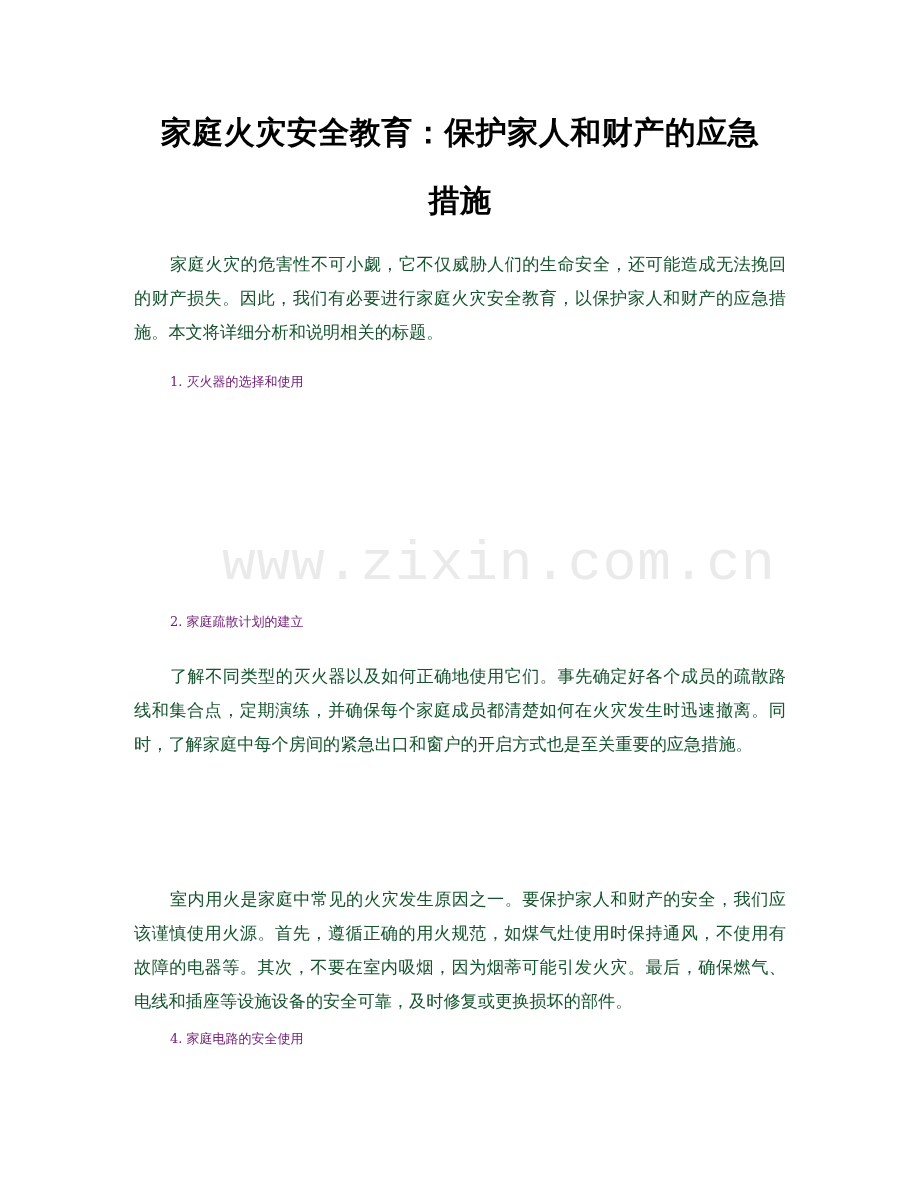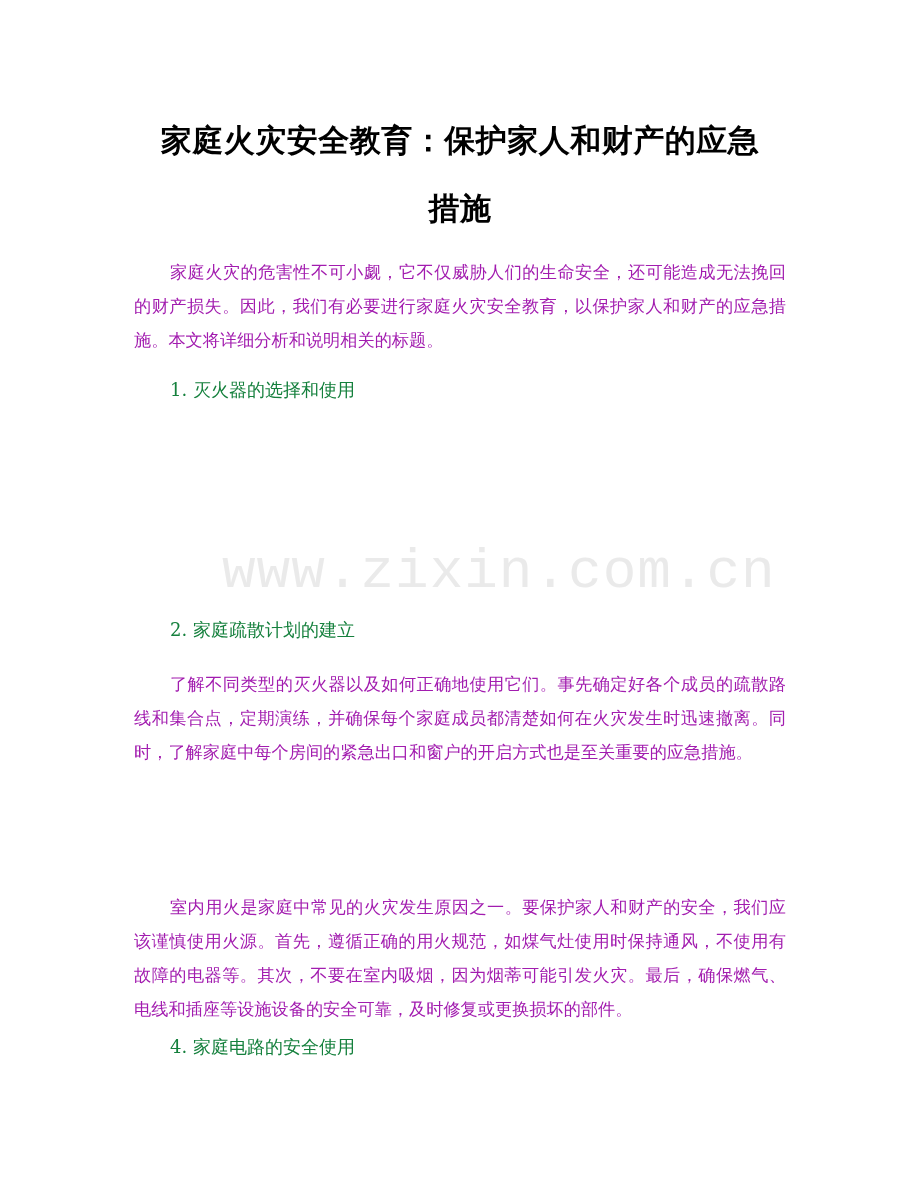--- a/index.html
+++ b/index.html
@@ -13,21 +13,20 @@
     position: relative;
     overflow: hidden;
     font-family: "DejaVu Serif", "Liberation Serif", serif;
     color: #111111;
   }
   .page {
     position: absolute;
     left: 0; top: 0;
     width: 920px;
     height: 902px;
-    margin-top: 8px;
   }
   .title {
     position: absolute;
     left: 120px;
     width: 680px;
     text-align: center;
     font-family: "DejaVu Sans", "Liberation Sans", sans-serif;
     font-weight: bold;
     font-size: 31px;
     line-height: 68px;
@@ -38,30 +37,30 @@
   }
   .body-text {
     position: absolute;
     left: 134px;
     width: 652px;
     font-size: 17.2px;
     line-height: 34px;
     text-align: justify;
     text-align-last: left;
     margin: 0;
-    color: #a21caf;
+    color: #14532d;
   }
   .indent { text-indent: 36px; }
   .heading {
     position: absolute;
     left: 170px;
-    font-size: 18px;
+    font-size: 13px;
     line-height: 34px;
     margin: 0;
-    color: #15803d;
+    color: #701a75;
   }
   .watermark {
     position: absolute;
     left: 222px;
     top: 524px;
     font-family: Liberation Mono, monospace;
     font-size: 56px;
     line-height: 80px;
     color: rgba(180,180,180,0.28);
     letter-spacing: 1px;

